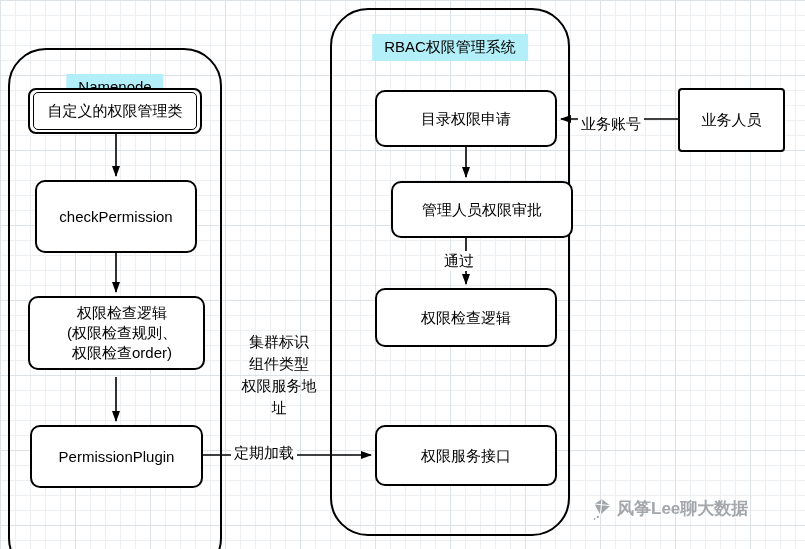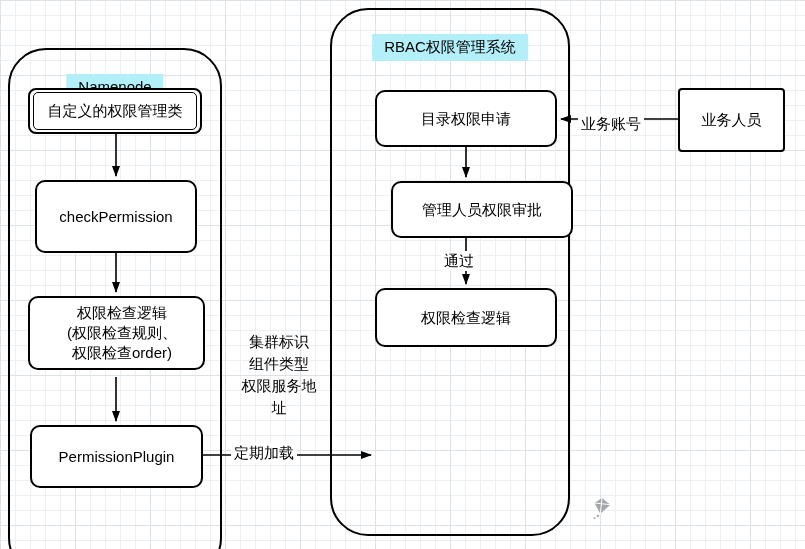--- a/index.html
+++ b/index.html
@@ -120,20 +120,21 @@
 权限检查order)</div>
 
   <div class="node" id="n-plugin">PermissionPlugin</div>
 
   <div class="node" id="n-apply">目录权限申请</div>
 
   <div class="node" id="n-approve">管理人员权限审批</div>
 
   <div class="node" id="n-sync">权限检查逻辑</div>
 
+  <div class="node" id="n-api">权限服务接口</div>
 
   <div class="node" id="n-user">业务人员</div>
 
   <div class="elabel" id="l-account">业务账号</div>
 
   <div class="elabel" id="l-pass">通过</div>
 
   <div class="elabel" id="l-load">定期加载</div>
 
   <div id="l-info">集群标识
@@ -143,15 +144,16 @@
 
   <div class="watermark">
     <span>
       <svg width="20" height="22" viewBox="0 0 24 26">
         <path d="M12 1 L22 9 L10 20 L3 7 Z" fill="#a3a7ab"></path>
         <path d="M12 1 L10 20 M3 7 L22 9" stroke="#ffffff" stroke-width="1.2" fill="none"></path>
         <circle cx="7" cy="22.5" r="1.4" fill="#a3a7ab"></circle>
         <circle cx="3" cy="25" r="1.1" fill="#a3a7ab"></circle>
       </svg>
     </span>
+    <span>风筝Lee聊大数据</span>
   </div>
 
 </div>
 
 </body></html>

